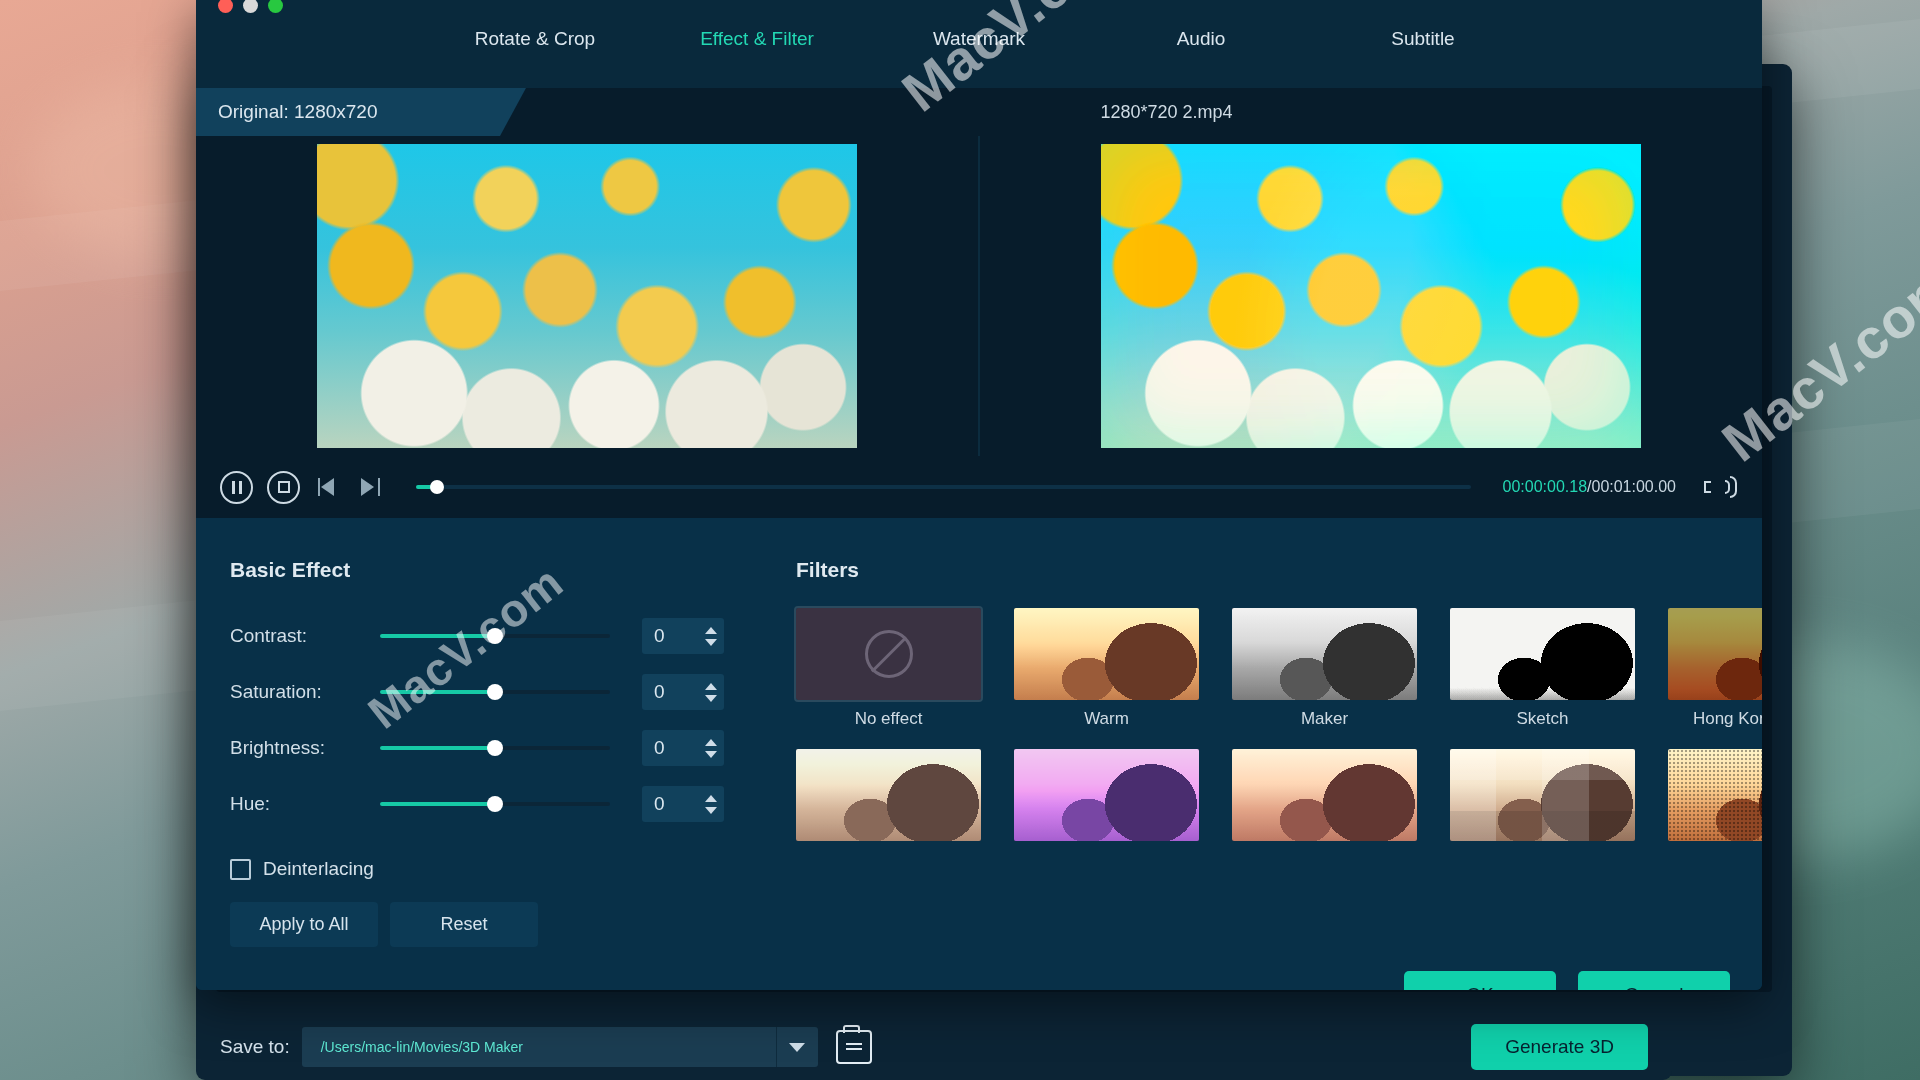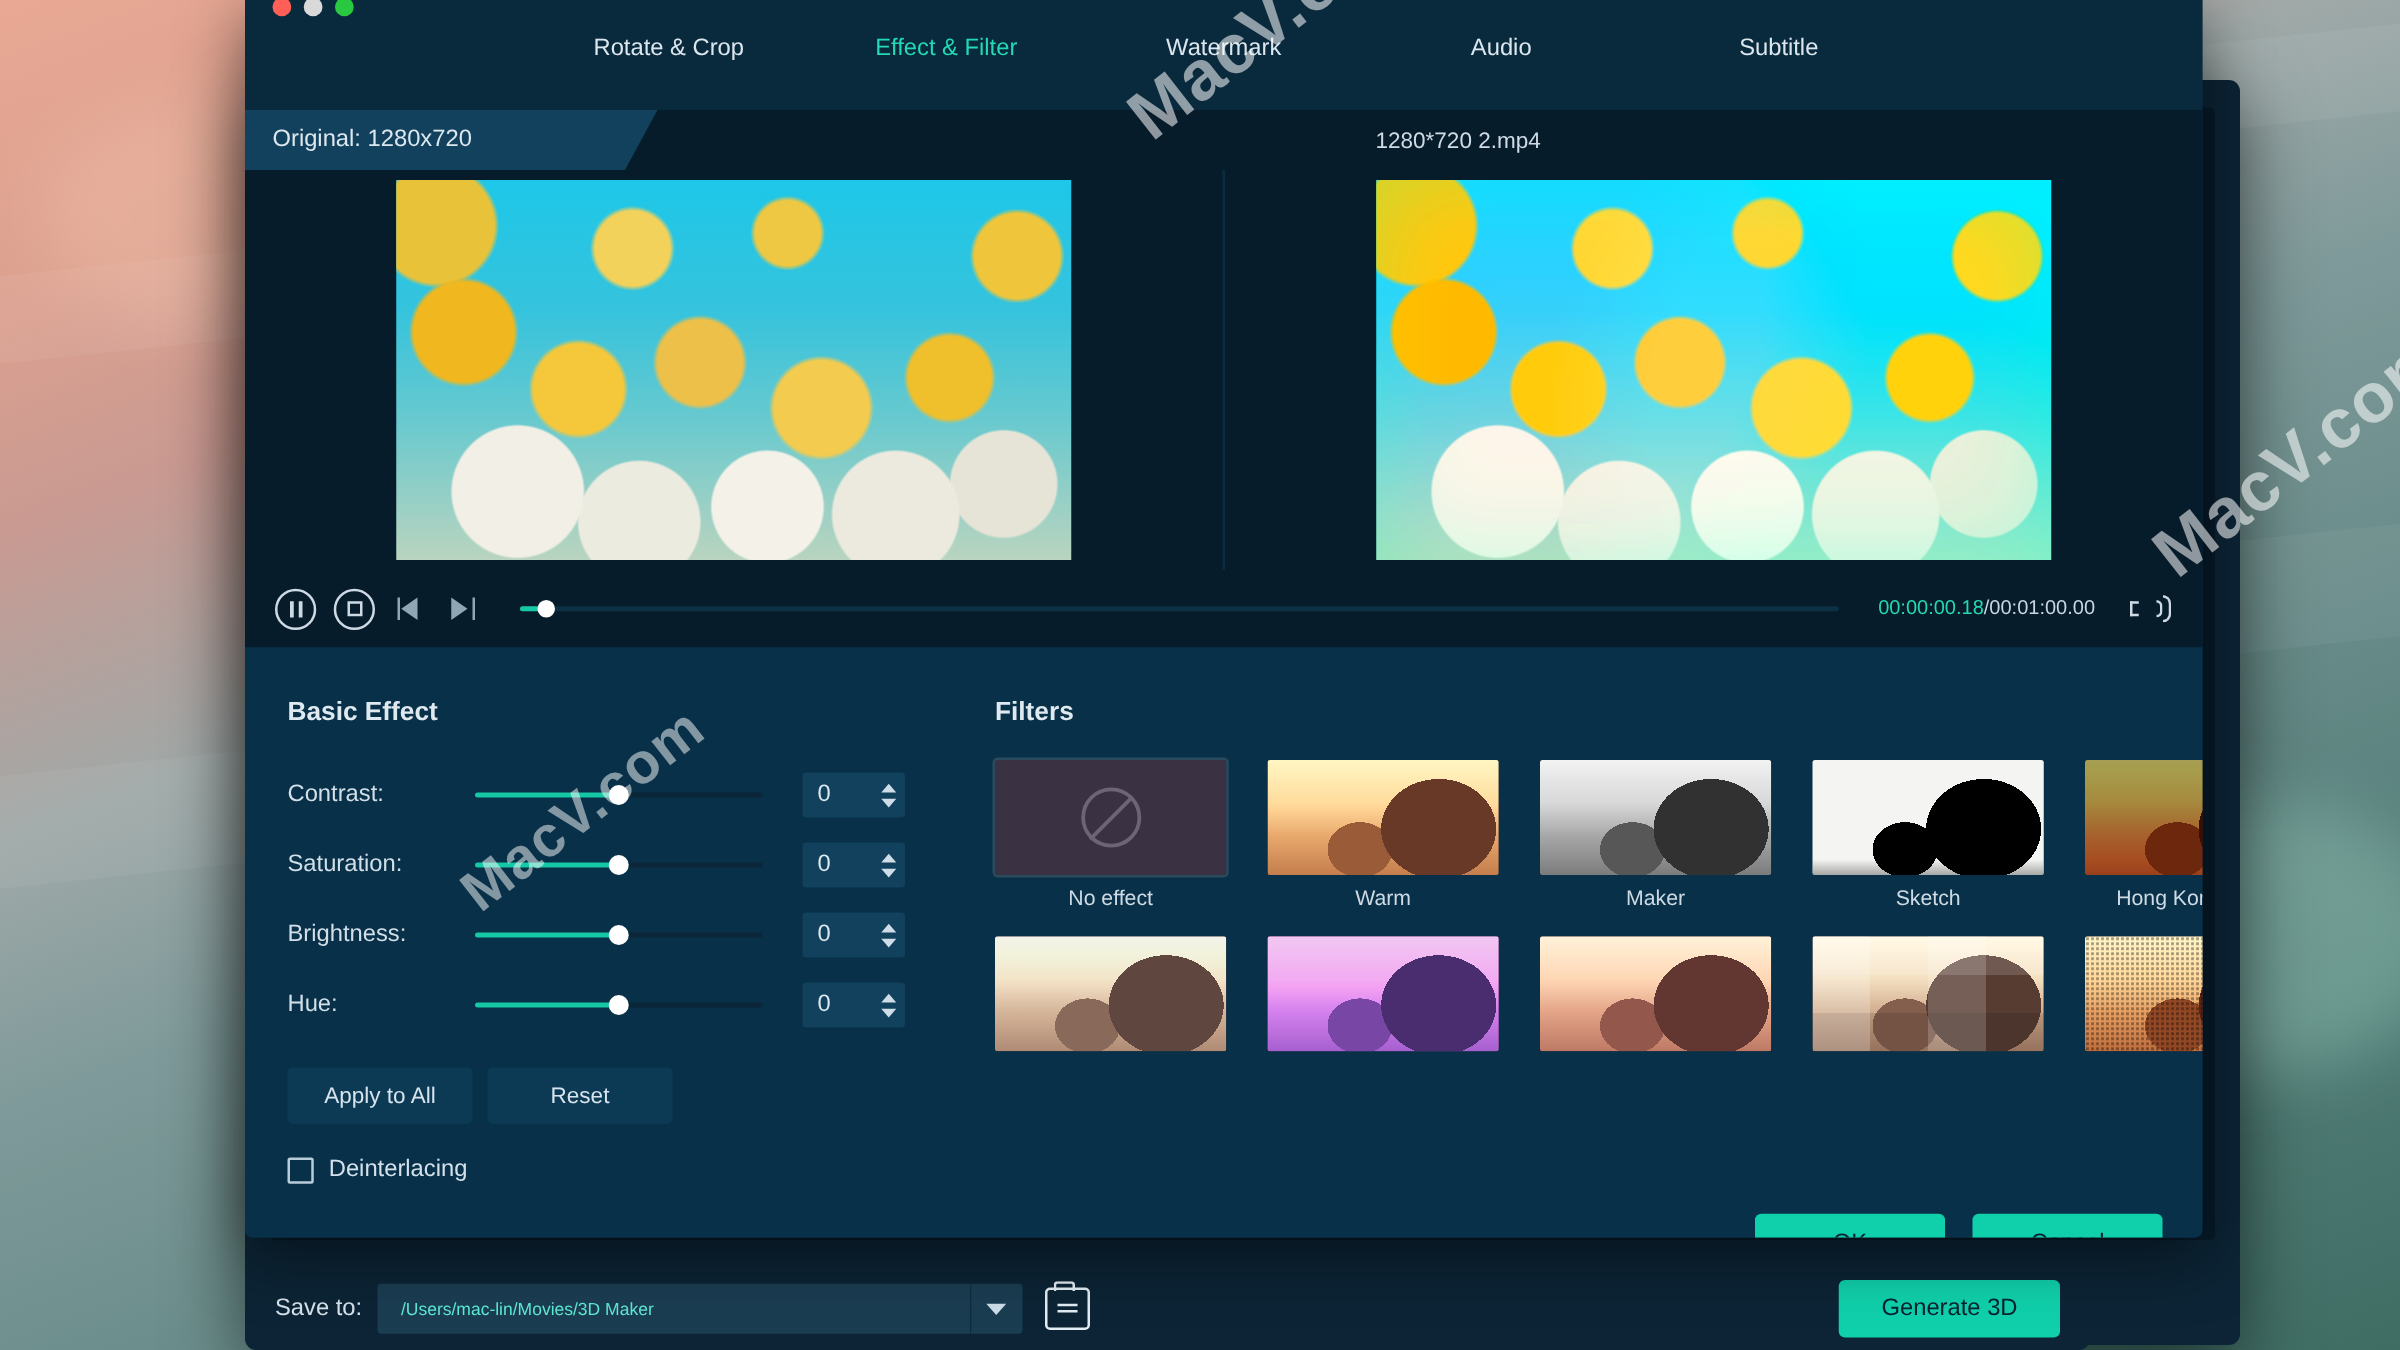--- a/index.html
+++ b/index.html
@@ -477,28 +477,28 @@
           </span>
           <span class="spin-wrap">
             <span class="spin-val">0</span>
             <span class="spin-arrows">
               <span class="up"></span>
               <span class="dn"></span>
             </span>
           </span>
         </div>
 
+        <div id="deinterlace-row">
+          <span id="deinterlace-box"></span>
+          <span id="deinterlace-label">Deinterlacing</span>
+        </div>
+
         <div id="basic-buttons">
           <button class="flat-btn">Apply to All</button>
           <button class="flat-btn">Reset</button>
-        </div>
-
-        <div id="deinterlace-row">
-          <span id="deinterlace-box"></span>
-          <span id="deinterlace-label">Deinterlacing</span>
         </div>
       </div>
 
       <div id="filters-panel">
         <div class="section-title">Filters</div>
         <div id="filters-grid">
 
           <div class="filter-cell selected">
             <div class="filter-thumb no-effect-thumb">
               <div class="ban"></div>

